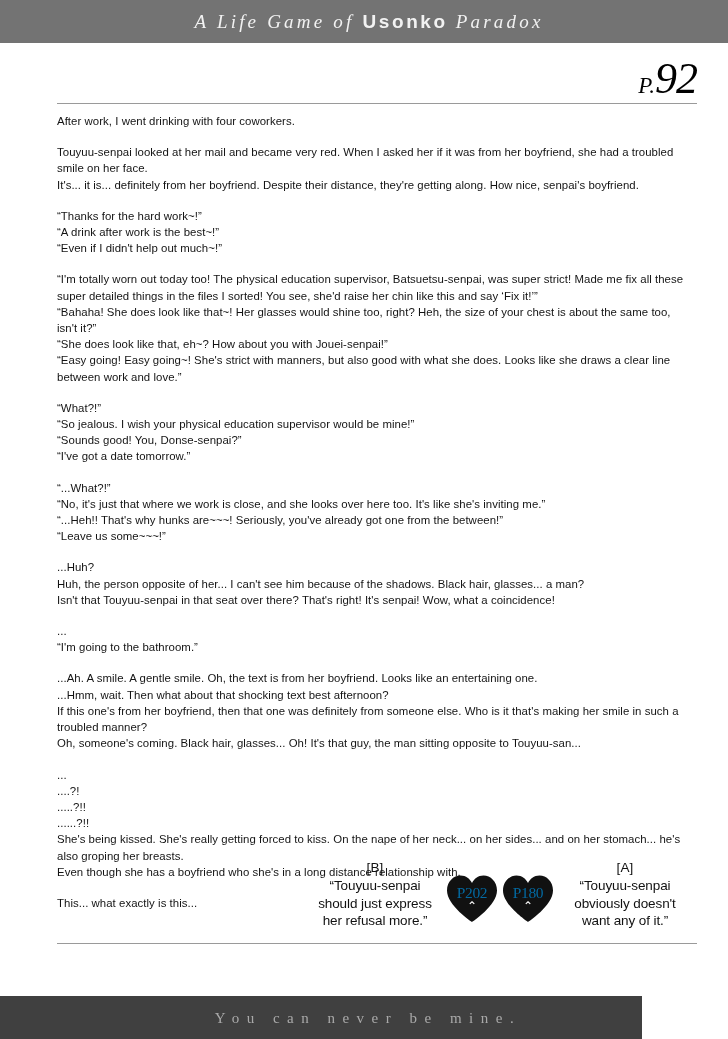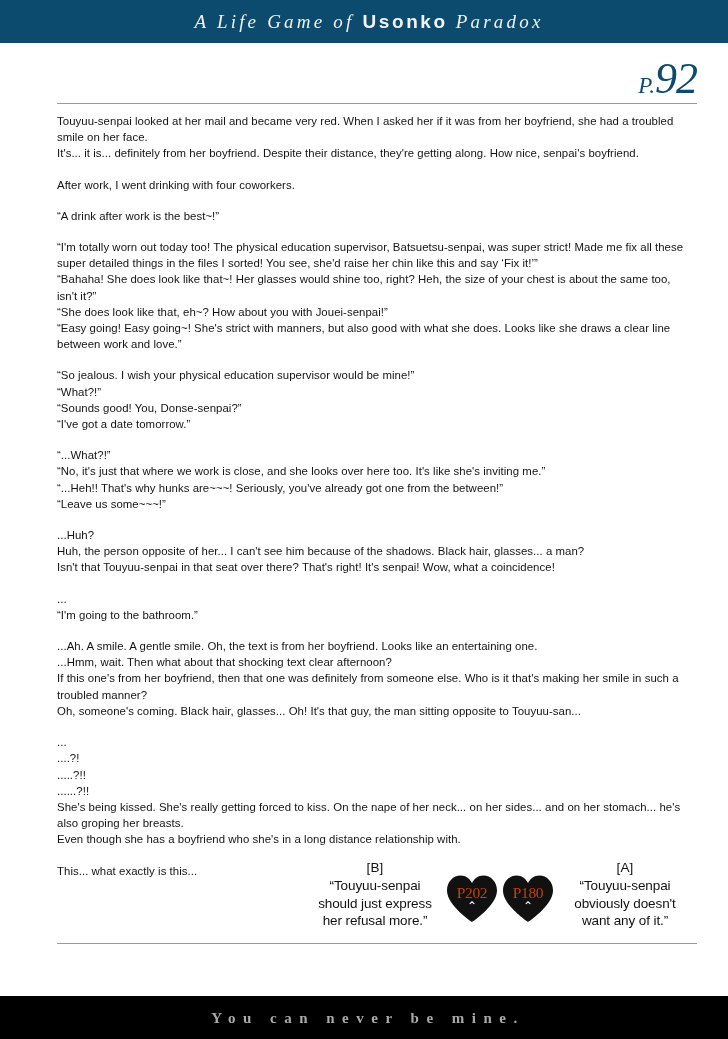--- a/index.html
+++ b/index.html
@@ -23,21 +23,21 @@
     background: #ffffff;
   }
 
   
   .header-bar {
     position: absolute;
     left: 0;
     top: 0;
     width: 728px;
     height: 43px;
-    background: #0c4a6e;
+    background: #737373;
     overflow: hidden;
   }
   .header-title {
     position: absolute;
     left: 0;
     top: 0;
     width: 728px;
     height: 43px;
     line-height: 43px;
     text-align: center;
@@ -57,21 +57,21 @@
     font-size: 19px;
     letter-spacing: 2.6px;
   }
 
   
   .pagenum {
     position: absolute;
     right: 31px;
     top: 53px;
     text-align: right;
-    color: #0c4a6e;
+    color: #000000;
     font-family: "Liberation Serif", serif;
     font-style: italic;
     white-space: nowrap;
   }
   .pagenum .pn-p {
     font-size: 23px;
     letter-spacing: 0px;
     vertical-align: baseline;
   }
   .pagenum .pn-n {
@@ -172,21 +172,21 @@
     top: 0;
     width: 54px;
     height: 49px;
   }
   .heart .heart-label {
     position: absolute;
     left: 0;
     top: 11px;
     width: 54px;
     text-align: center;
-    color: #c2410c;
+    color: #0369a1;
     font-family: "Liberation Serif", serif;
     font-size: 15.5px;
     letter-spacing: -0.4px;
     line-height: 16px;
     z-index: 2;
   }
   .heart .heart-chevron {
     position: absolute;
     left: 0;
     top: 26px;
@@ -197,25 +197,24 @@
     font-size: 12px;
     line-height: 12px;
     z-index: 2;
   }
 
   
   .footer-bar {
     position: absolute;
     left: 0;
     bottom: 0;
-    width: 728px;
+    width: 642px;
     height: 43px;
-    background: #000000;
+    background: #404040;
     overflow: hidden;
-    font-weight: bold;
   }
   .footer-text {
     position: absolute;
     left: 0;
     top: 0;
     width: 728px;
     height: 43px;
     line-height: 45px;
     text-align: center;
     color: #a9a9a9;
@@ -240,42 +239,44 @@
 
   <div class="pagenum">
     <span class="pn-p">P.</span><span class="pn-n">92</span>
   </div>
 
   <div class="rule rule-top"></div>
   <div class="rule rule-bottom"></div>
 
   <div class="body-col">
     <p class="para">
+      <span class="ln">After work, I went drinking with four coworkers.</span>
+    </p>
+
+    <p class="para">
       <span class="ln">Touyuu-senpai looked at her mail and became very red. When I asked her if it was from her boyfriend, she had a troubled smile on her face.</span>
       <span class="ln">It's... it is... definitely from her boyfriend. Despite their distance, they're getting along. How nice, senpai's boyfriend.</span>
     </p>
 
     <p class="para">
-      <span class="ln">After work, I went drinking with four coworkers.</span>
-    </p>
-
-    <p class="para">
+      <span class="ln">“Thanks for the hard work~!”</span>
       <span class="ln">“A drink after work is the best~!”</span>
+      <span class="ln">“Even if I didn't help out much~!”</span>
     </p>
 
     <p class="para">
       <span class="ln">“I'm totally worn out today too! The physical education supervisor, Batsuetsu-senpai, was super strict! Made me fix all these super detailed things in the files I sorted! You see, she'd raise her chin like this and say ‘Fix it!’”</span>
       <span class="ln">“Bahaha! She does look like that~! Her glasses would shine too, right? Heh, the size of your chest is about the same too, isn't it?”</span>
       <span class="ln">“She does look like that, eh~? How about you with Jouei-senpai!”</span>
       <span class="ln">“Easy going! Easy going~! She's strict with manners, but also good with what she does. Looks like she draws a clear line between work and love.”</span>
     </p>
 
     <p class="para">
+      <span class="ln">“What?!”</span>
       <span class="ln">“So jealous. I wish your physical education supervisor would be mine!”</span>
-      <span class="ln">“What?!”</span>
       <span class="ln">“Sounds good! You, Donse-senpai?”</span>
       <span class="ln">“I've got a date tomorrow.”</span>
     </p>
 
     <p class="para">
       <span class="ln">“...What?!”</span>
       <span class="ln">“No, it's just that where we work is close, and she looks over here too. It's like she's inviting me.”</span>
       <span class="ln">“...Heh!! That's why hunks are~~~! Seriously, you've already got one from the between!”</span>
       <span class="ln">“Leave us some~~~!”</span>
     </p>
@@ -286,21 +287,21 @@
       <span class="ln">Isn't that Touyuu-senpai in that seat over there? That's right! It's senpai! Wow, what a coincidence!</span>
     </p>
 
     <p class="para">
       <span class="ln">...</span>
       <span class="ln">“I'm going to the bathroom.”</span>
     </p>
 
     <p class="para">
       <span class="ln">...Ah. A smile. A gentle smile. Oh, the text is from her boyfriend. Looks like an entertaining one.</span>
-      <span class="ln">...Hmm, wait. Then what about that shocking text clear afternoon?</span>
+      <span class="ln">...Hmm, wait. Then what about that shocking text best afternoon?</span>
       <span class="ln">If this one's from her boyfriend, then that one was definitely from someone else. Who is it that's making her smile in such a troubled manner?</span>
       <span class="ln">Oh, someone's coming. Black hair, glasses... Oh! It's that guy, the man sitting opposite to Touyuu-san...</span>
     </p>
 
     <p class="para">
       <span class="ln">...</span>
       <span class="ln">....?!</span>
       <span class="ln">.....?!!</span>
       <span class="ln">......?!!</span>
       <span class="ln">She's being kissed. She's really getting forced to kiss. On the nape of her neck... on her sides... and on her stomach...  he's also groping her breasts.</span>

